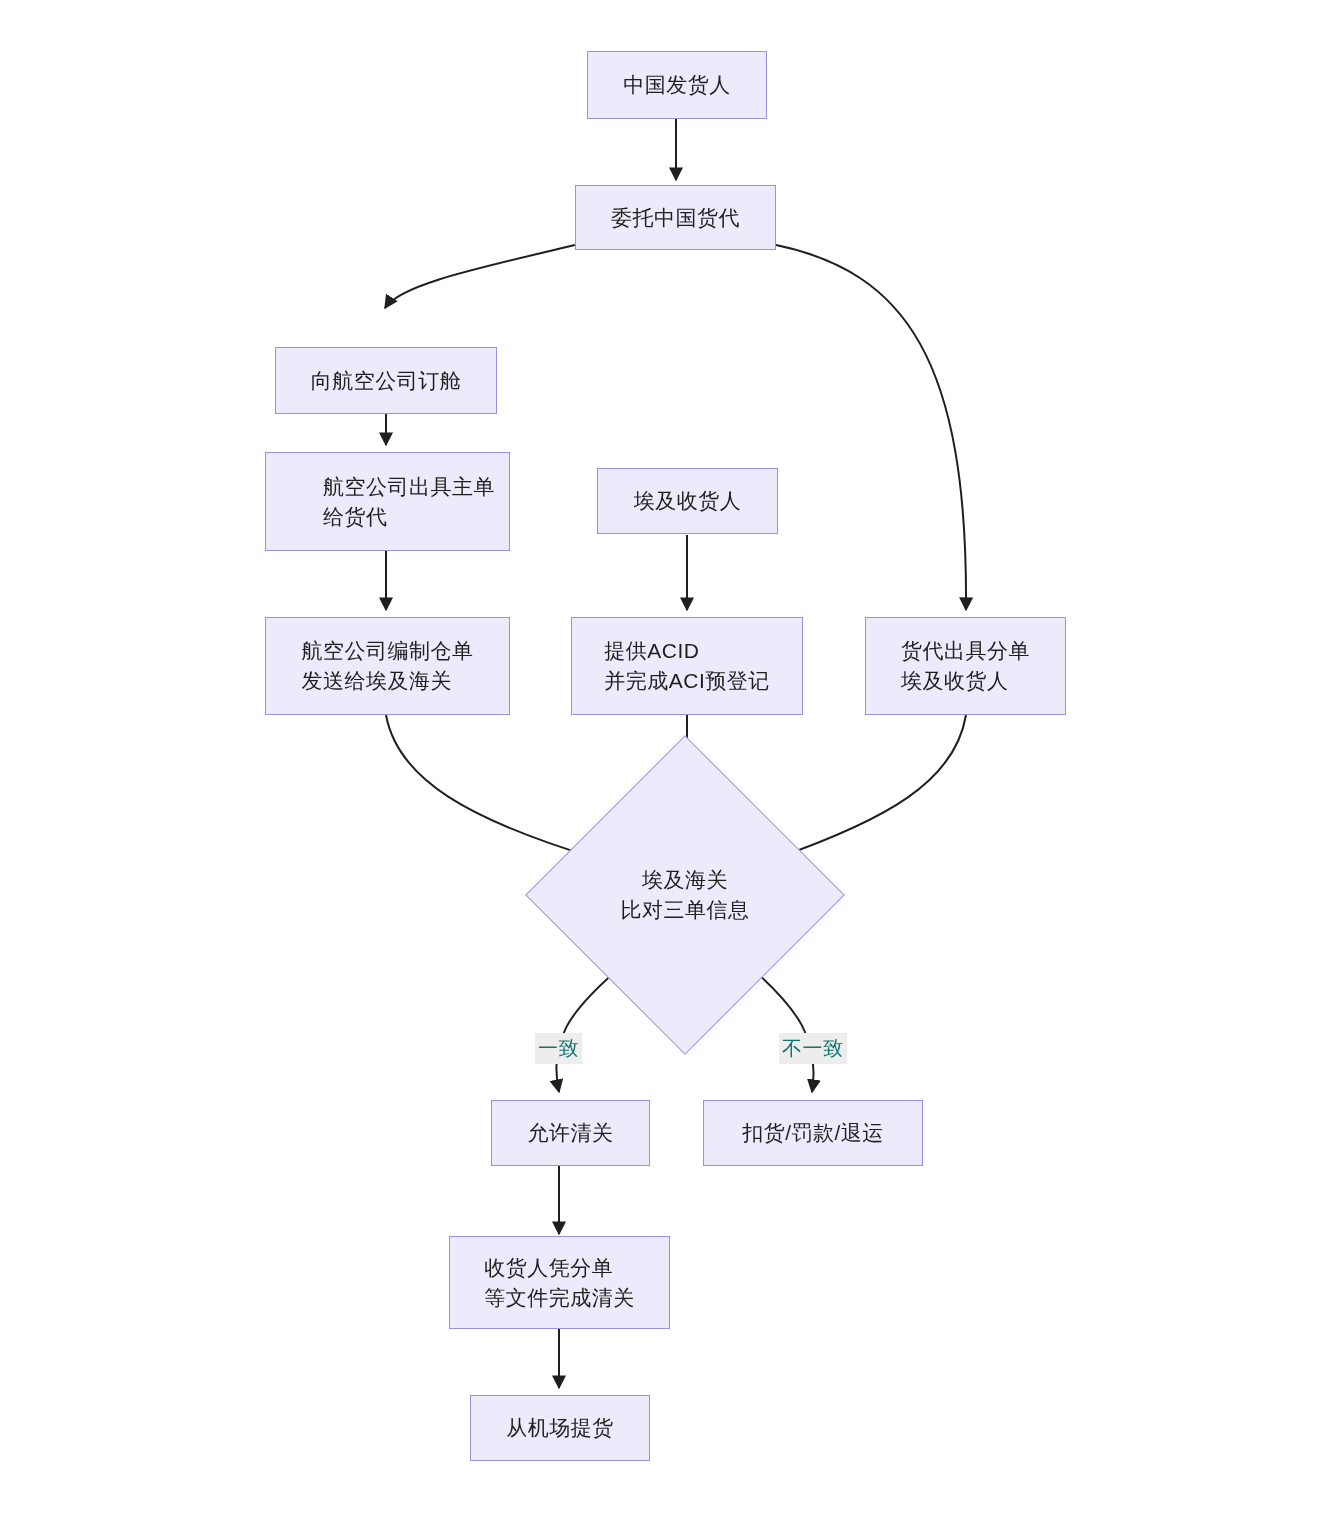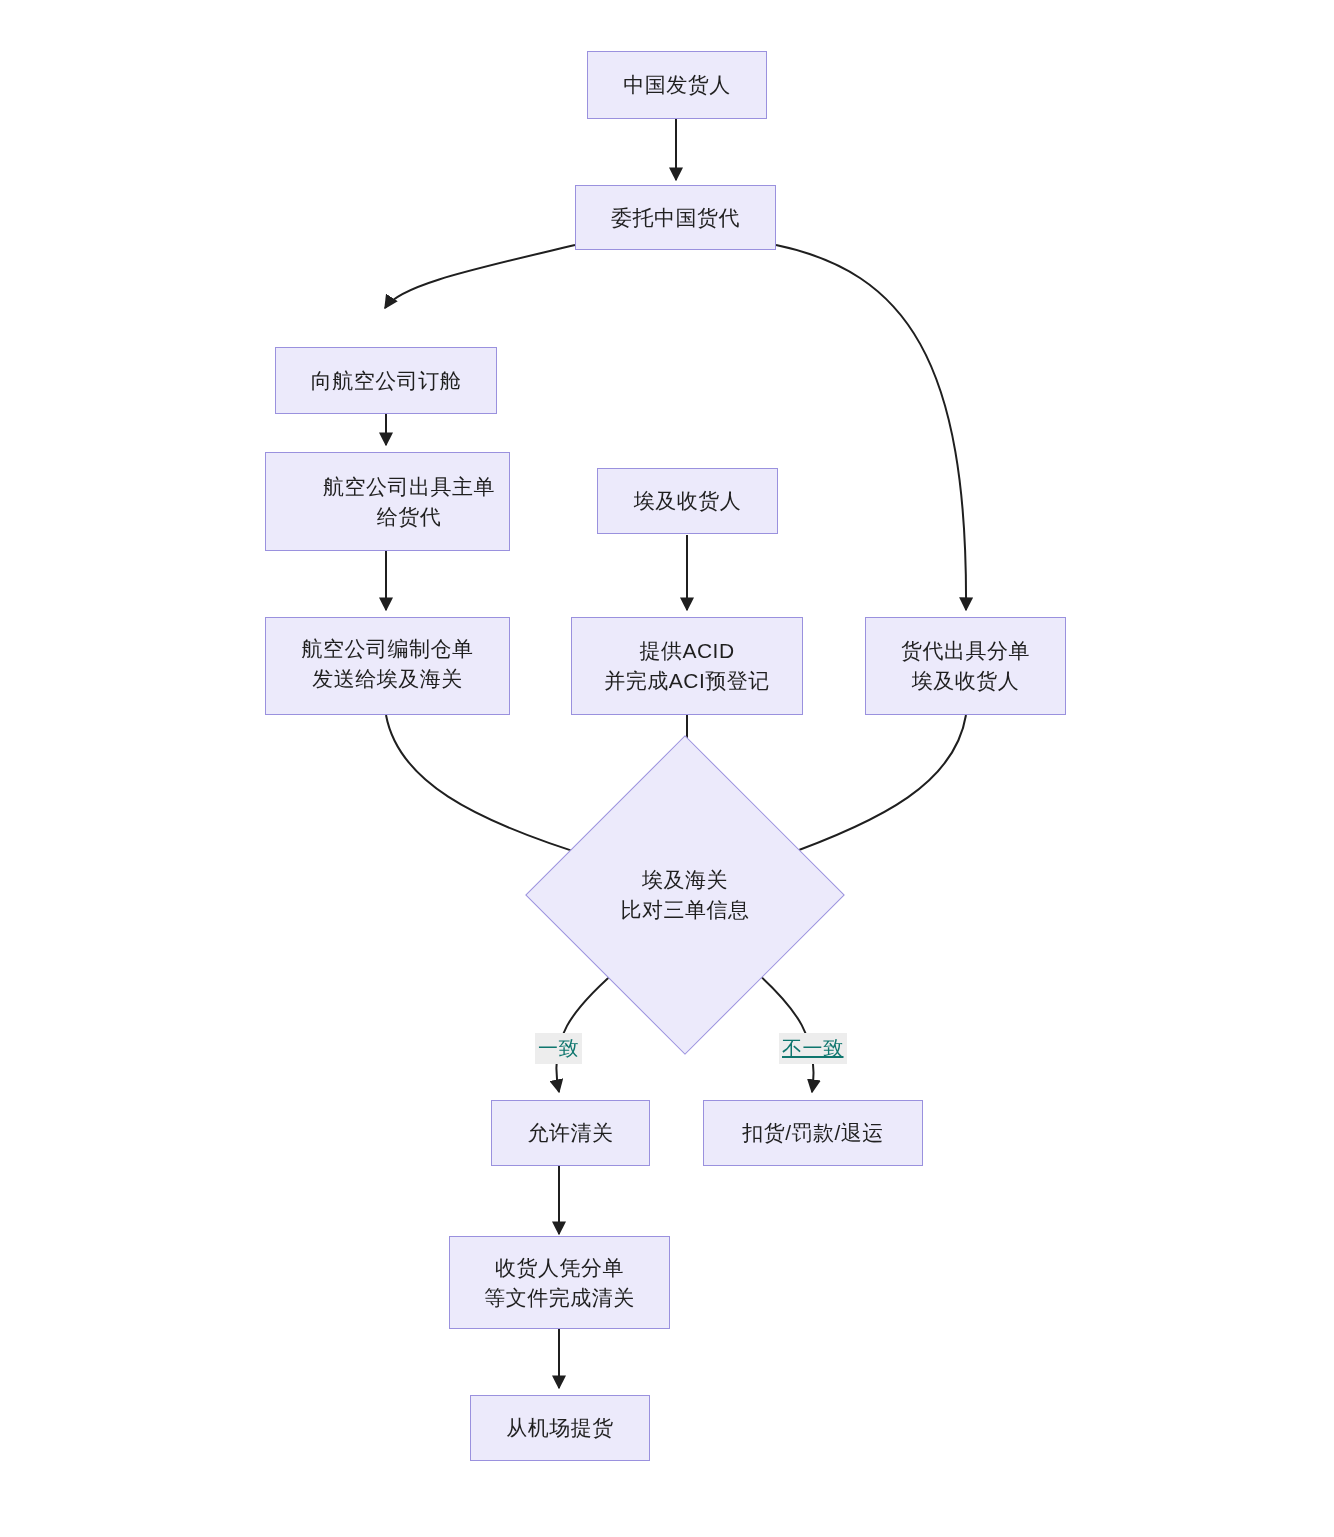--- a/index.html
+++ b/index.html
@@ -27,21 +27,21 @@
     pointer-events: none;
   }
   .node {
     position: absolute;
     box-sizing: border-box;
     background: #ECEAFB;
     border: 1.4px solid #9A91DE;
     display: flex;
     align-items: center;
     justify-content: center;
-    text-align: center;
+    text-align: left;
     color: #1f1f1f;
     font-size: 21px;
     line-height: 1.42;
     letter-spacing: 0.5px;
     white-space: pre-line;
     z-index: 2;
   }
   .diamond-wrap {
     position: absolute;
     z-index: 2;
@@ -131,21 +131,21 @@
 
   <div class="node" style="left:275px; top:318px; width:222px; height:67px;margin-top:29px;">
     <span>向航空公司订舱</span>
   </div>
 
   <div class="node" style="left:265px; top:452px; width:245px; height:99px;padding-left:43px;">
     <span>航空公司出具主单
 给货代</span>
   </div>
 
-  <div class="node" style="left:265px; top:617px; width:245px; height:98px;font-family:Liberation Mono, monospace;">
+  <div class="node" style="left:265px; top:617px; width:245px; height:98px;">
     <span>航空公司编制仓单
 发送给埃及海关</span>
   </div>
 
   <div class="node" style="left:597px; top:468px; width:181px; height:66px;">
     <span>埃及收货人</span>
   </div>
 
   <div class="node" style="left:571px; top:617px; width:232px; height:98px;">
     <span>提供ACID
@@ -177,17 +177,17 @@
   </div>
 
   <div class="node" style="left:470px; top:1395px; width:180px; height:66px;">
     <span>从机场提货</span>
   </div>
 
   <div class="edge-label" style="left:535px; top:1033px;">
     <span>一致</span>
   </div>
 
-  <div class="edge-label" style="left:779px; top:1033px;text-decoration:underline;">
+  <div class="edge-label" style="left:779px; top:1033px;">
     <span>不一致</span>
   </div>
 
 </div>
 
 </body></html>

